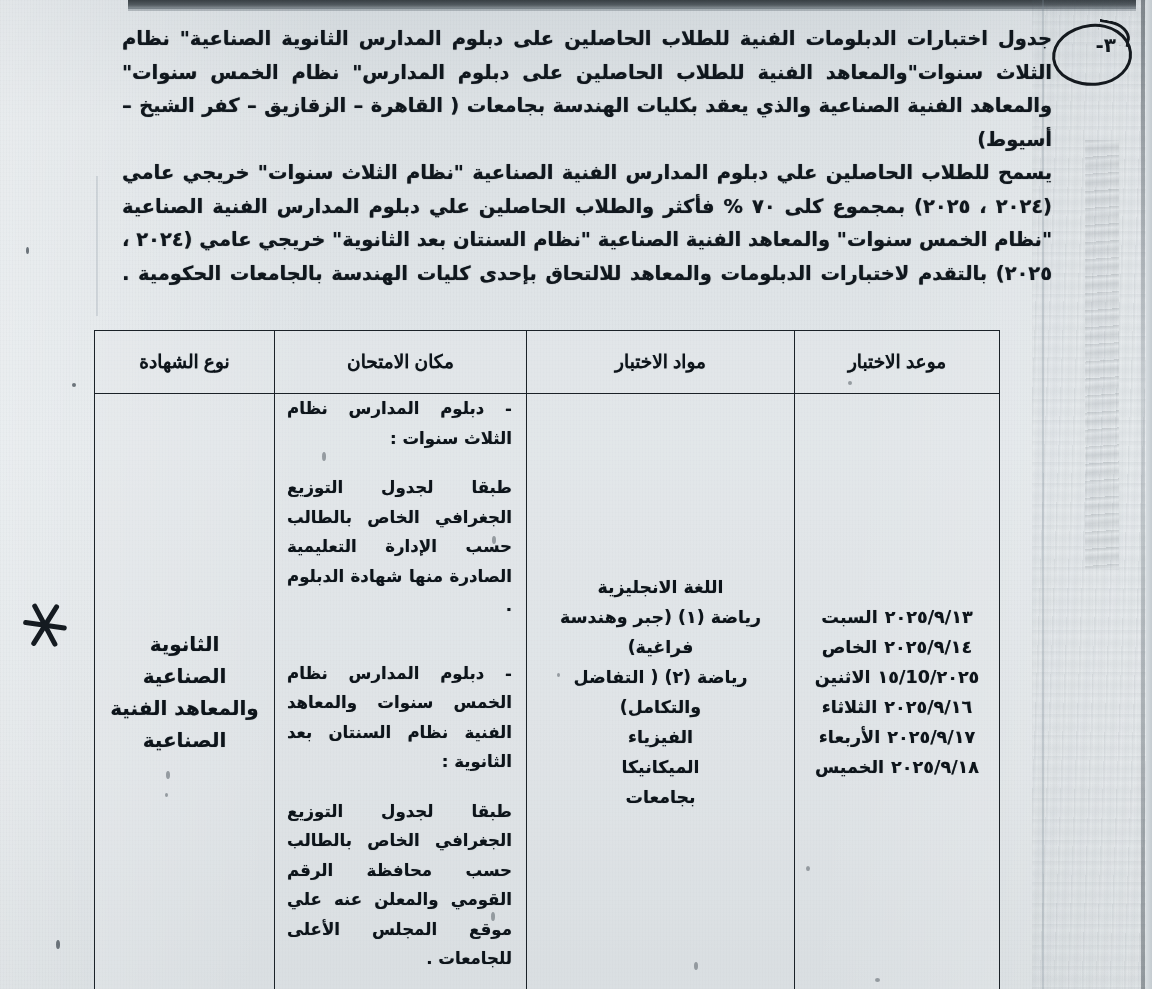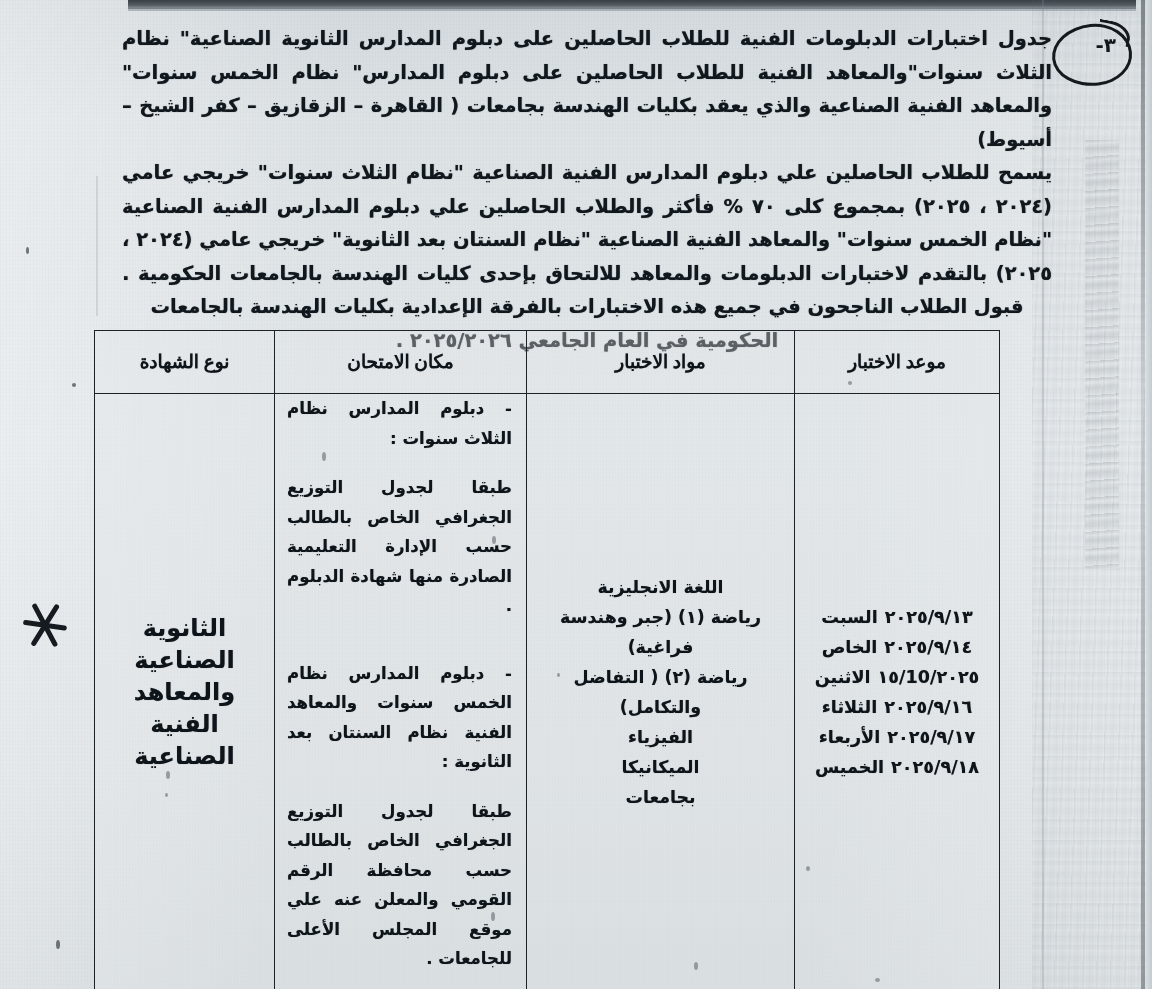--- a/index.html
+++ b/index.html
@@ -227,37 +227,37 @@
     background: transparent;
   }
   .exam-table th,
   .exam-table td {
     border: 1.7px solid #1b2228;
     vertical-align: middle;
     background: rgba(228,233,236,.35);
   }
   .exam-table th {
     height: 60px;
-    font-family: Liberation Serif, serif;
+    font-family: Liberation Sans, sans-serif;
     font-weight: 700;
     font-size: 18.5px;
     letter-spacing: -0.2px;
     text-shadow: 0 0 .7px rgba(20,28,34,.5);
   }
   .col-type    { width: 180px; }
   .col-place   { width: 252px; }
   .col-subject { width: 268px; }
   .col-date    { width: 205px; }
 
   .exam-table tbody td { height: 500px; }
 
   .cell-type {
     text-align: center;
     font-weight: 700;
-    font-size: 24px;
+    font-size: 20px;
     line-height: 32px;
     padding: 0 10px;
     text-shadow: 0 0 .7px rgba(20,28,34,.5);
   }
   .cell-place {
     text-align: justify;
     font-weight: 700;
     font-size: 16.6px;
     line-height: 29.5px;
     padding: 0 14px 0 12px;
@@ -336,21 +336,20 @@
 
   <div class="hand-star">
     <span class="s1"></span>
     <span class="s2"></span>
     <span class="s3"></span>
   </div>
 
   <div class="doc-body">
     <p class="para-1">جدول اختبارات الدبلومات الفنية للطلاب الحاصلين على دبلوم المدارس الثانوية الصناعية" نظام الثلاث سنوات"والمعاهد الفنية للطلاب الحاصلين على دبلوم المدارس" نظام الخمس سنوات" والمعاهد الفنية الصناعية والذي يعقد بكليات الهندسة بجامعات ( القاهرة – الزقازيق – كفر الشيخ – أسيوط)</p>
     <p class="para-2">يسمح للطلاب الحاصلين علي دبلوم المدارس الفنية الصناعية "نظام الثلاث سنوات" خريجي عامي (٢٠٢٤ ، ٢٠٢٥) بمجموع كلى ٧٠ % فأكثر والطلاب الحاصلين علي دبلوم المدارس الفنية الصناعية "نظام الخمس سنوات" والمعاهد الفنية الصناعية "نظام السنتان بعد الثانوية" خريجي عامي (٢٠٢٤ ، ٢٠٢٥) بالتقدم لاختبارات الدبلومات والمعاهد للالتحاق بإحدى كليات الهندسة بالجامعات الحكومية .</p>
-    <p class="para-3">قبول الطلاب الناجحون في جميع هذه الاختبارات بالفرقة الإعدادية بكليات الهندسة بالجامعات الحكومية في العام الجامعي ٢٠٢٥/٢٠٢٦ .</p>
   </div>
 
   <table class="exam-table">
     <colgroup>
       <col class="col-date">
       <col class="col-subject">
       <col class="col-place">
       <col class="col-type">
     </colgroup>
     <thead>

